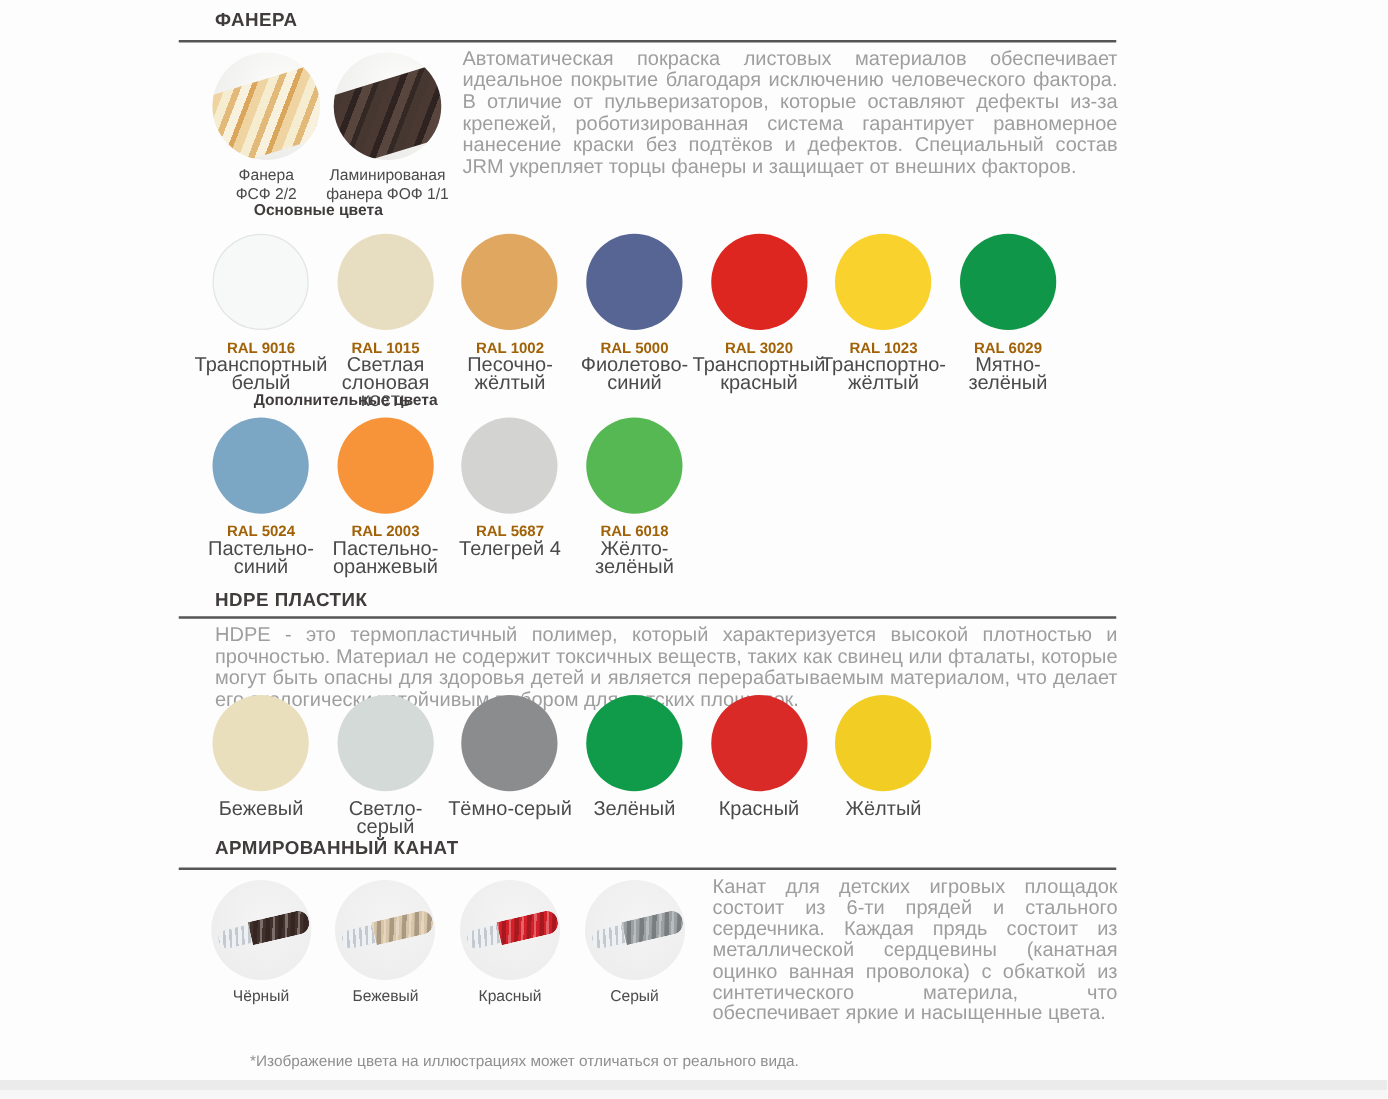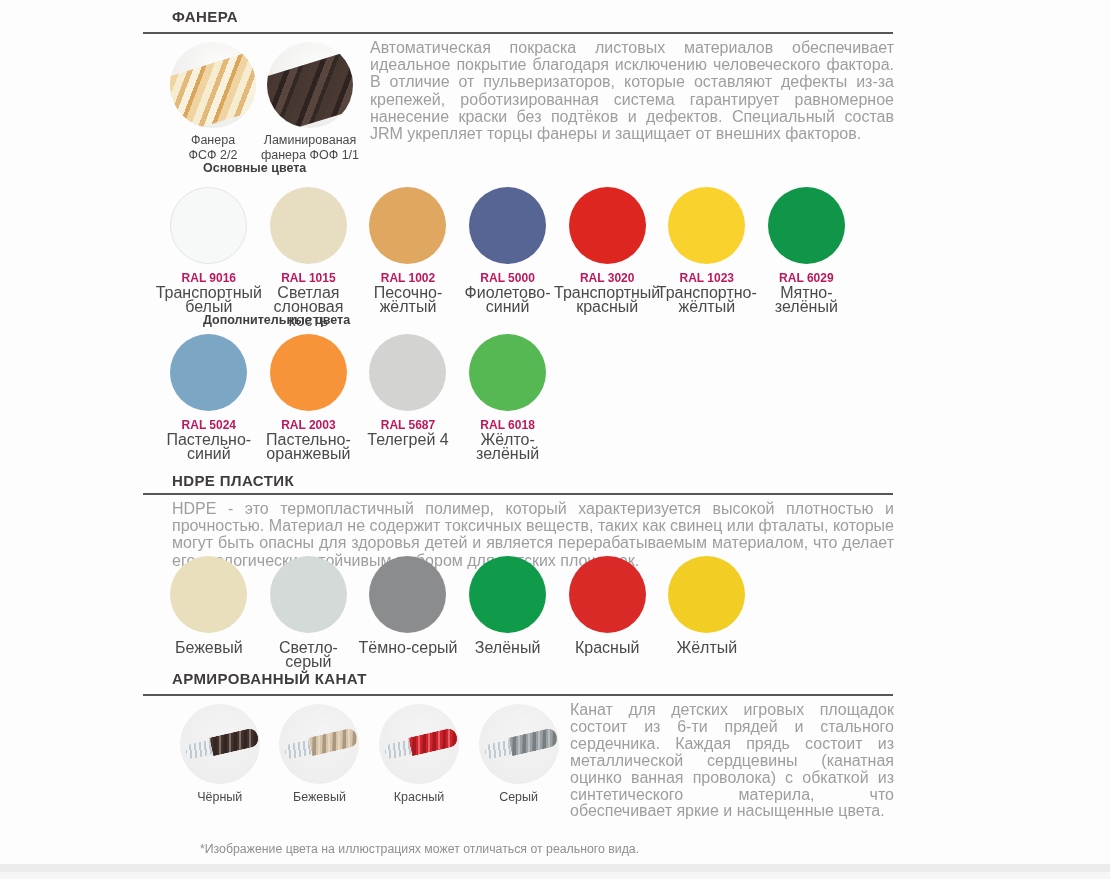--- a/index.html
+++ b/index.html
@@ -23,21 +23,21 @@
   }
 
   .sub-label {
     position:absolute; left:29px;
     font-size:12.5px; font-weight:bold; color:#413c3c;margin-left:31px;
   }
 
   .swatch-grid { position:absolute; left:16px; display:flex; }
   .swatch-cell { width:99.6px; display:flex; flex-direction:column; align-items:center; }
   .swatch-circle { width:77px; height:77px; border-radius:50%; box-sizing:border-box; }
-  .swatch-code { margin-top:7px; font-size:12px; font-weight:bold; color:#be185d; line-height:14px; text-align:center; }
+  .swatch-code { margin-top:7px; font-size:12px; font-weight:bold; color:#a16207; line-height:14px; text-align:center; }
   .swatch-name { margin-top:1px; font-size:16px; color:#4a4a4a; line-height:14px; text-align:center; white-space:pre-line; }
 
   
   .ply-fig { position:absolute; top:42px; width:140px; display:flex; flex-direction:column; align-items:center; }
   .ply-circle {
     width:86px; height:86px; border-radius:50%; overflow:hidden; position:relative;
     background:radial-gradient(circle at 62% 32%, #fdfdfc 0%, #f0f0ee 62%, #e5e5e3 100%);
   }
   .ply-stack { position:absolute; left:-22px; top:22px; width:132px; height:58px; border-radius:6px; transform:rotate(-17deg); }
   .ply-light .ply-stack {
@@ -46,21 +46,21 @@
       #d9a65c 19px 23px, #efd3a0 23px 30px);
   }
   .ply-dark .ply-stack {
     background:repeating-linear-gradient(128deg,
       #4a3833 0 7px, #2e2320 7px 12px, #57453e 12px 19px,
       #332823 19px 23px, #463731 23px 30px);
   }
   .ply-label { margin-top:5px; font-size:12.5px; line-height:15px; color:#4a4a4a; text-align:center; white-space:pre-line; }
 
   
-  .rope-grid { position:absolute; left:27px; top:704px; display:flex; }
+  .rope-grid { position:absolute; left:16px; top:704px; display:flex; }
   .rope-cell { width:99.6px; display:flex; flex-direction:column; align-items:center; }
   .rope-circle {
     width:80px; height:80px; border-radius:50%; overflow:hidden; position:relative;
     background:radial-gradient(circle at 55% 40%, #f4f4f4 0%, #eeeeee 70%, #e9e9e9 100%);
   }
   .rope-body {
     position:absolute; left:5px; top:31px; width:74px; height:19px;
     transform:rotate(-13deg); display:flex; align-items:center; border-radius:9px; overflow:hidden;
   }
   .rope-steel {

